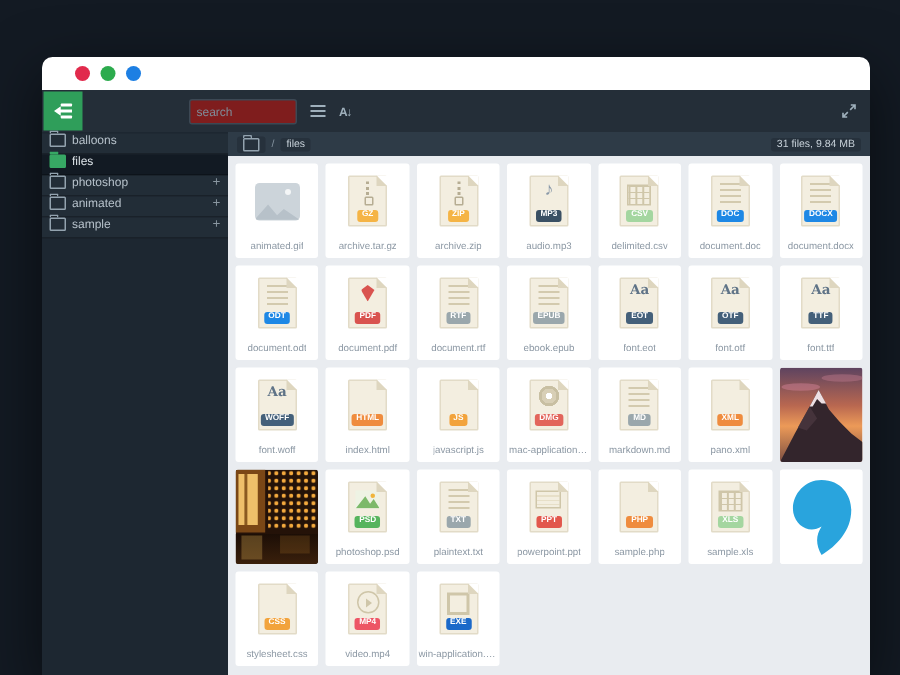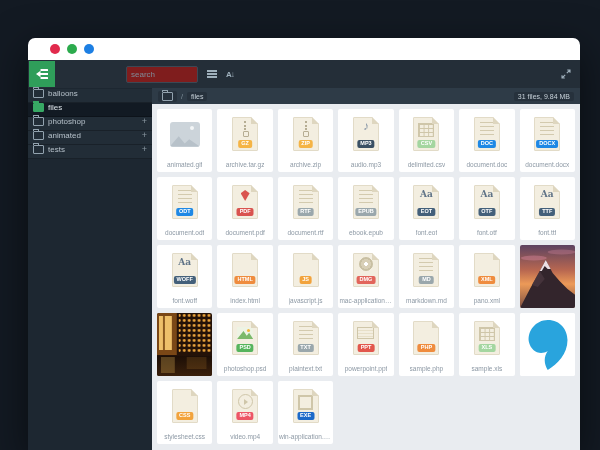--- a/index.html
+++ b/index.html
@@ -134,21 +134,21 @@
             <span>photoshop</span>
             <span class="s-add">+</span>
           </div>
           <div class="s-item">
             <span class="f-ic"></span>
             <span>animated</span>
             <span class="s-add">+</span>
           </div>
           <div class="s-item">
             <span class="f-ic"></span>
-            <span>tests</span>
+            <span>sample</span>
             <span class="s-add">+</span>
           </div>
         </div>
       <div class="content">
         <div class="pathbar">
           <span class="chip">
               <span class="f-ic"></span>
             </span>
           <span class="crumb-sep">/</span>
           <span class="chip">files</span>

